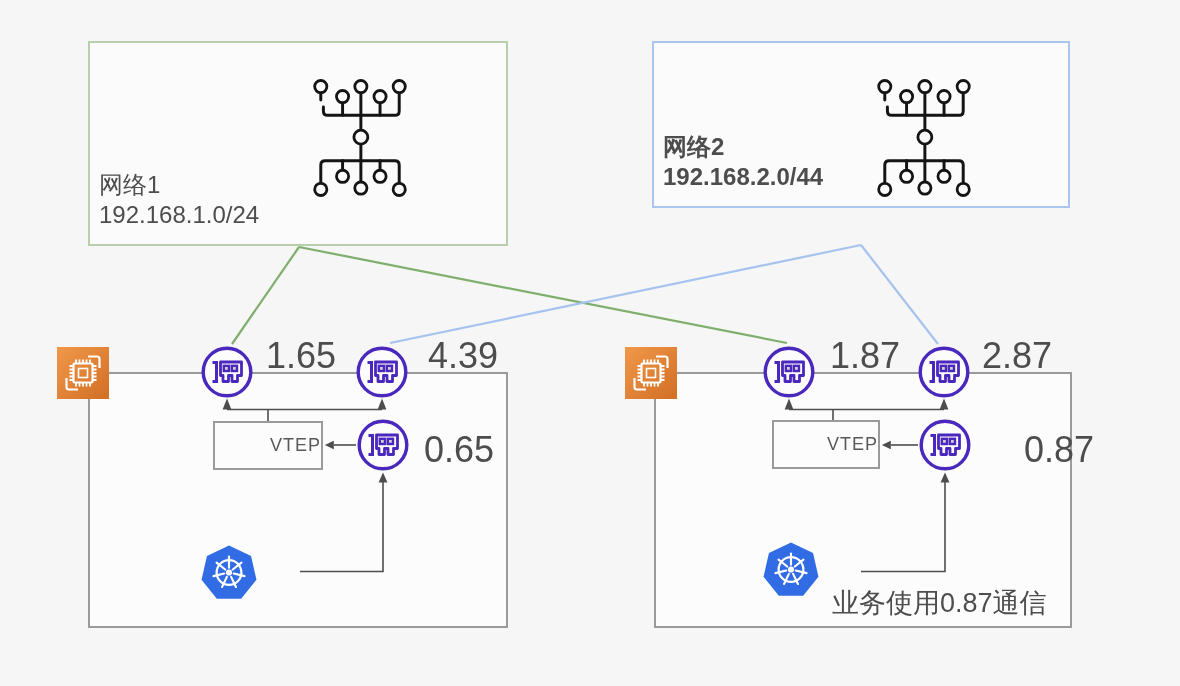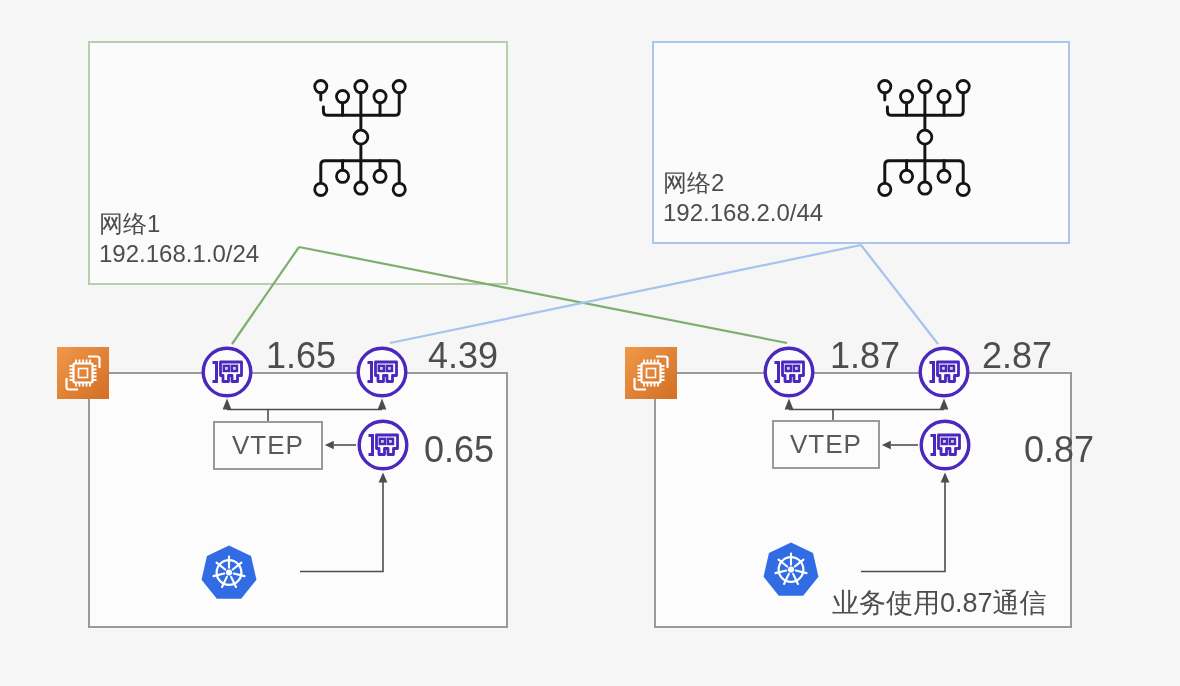--- a/index.html
+++ b/index.html
@@ -13,30 +13,30 @@
     --c-host-border:#9a9a9a;
     --c-nic-purple:#4a27bd;
     --c-text:#4d4d4d;
     --c-arrow:#4d4d4d;
   }
   html,body{margin:0;padding:0;}
   body{background:var(--c-background);font-family:"Liberation Sans","DejaVu Sans",sans-serif;}
   .stage{position:relative;width:1180px;height:686px;background:var(--c-background);overflow:hidden;}
   .box{position:absolute;box-sizing:border-box;background:var(--c-panel-fill);}
   .netbox{border:2px solid;}
-  #net1{left:88px;top:41px;width:420px;height:244px;border-color:var(--c-network1-border);}
-  #net2{left:652px;top:41px;width:418px;height:203px;border-color:var(--c-network2-border);}
+  #net1{left:88px;top:41px;width:420px;height:205px;border-color:var(--c-network1-border);}
+  #net2{left:652px;top:41px;width:418px;height:167px;border-color:var(--c-network2-border);font-weight:bold;}
   .net-label{position:absolute;left:9px;bottom:14px;font-size:24px;line-height:30px;color:var(--c-text);}
   .topo{position:absolute;left:221px;top:34px;}
   .hostbox{border:2px solid var(--c-host-border);background:var(--c-host-fill);}
   #host1{left:88px;top:372px;width:420px;height:256px;}
   #host2{left:654px;top:372px;width:418px;height:256px;}
   .vtep{position:absolute;box-sizing:border-box;border:2px solid var(--c-host-border);
-        background:var(--c-host-fill);display:flex;align-items:center;justify-content:center;
-        font-size:26px;color:#595959;letter-spacing:1px;}
+        background:var(--c-host-fill);display:flex;align-items:center;justify-content:flex-end;
+        font-size:18px;color:#595959;letter-spacing:1px;}
   #vtep1{left:213px;top:421px;width:110px;height:49px;}
   #vtep2{left:772px;top:420px;width:108px;height:49px;}
   .overlay{position:absolute;left:0;top:0;pointer-events:none;}
   .netline1{stroke:var(--c-network1-line);stroke-width:2.2;fill:none;}
   .netline2{stroke:var(--c-network2-line);stroke-width:2.2;fill:none;}
   .arrowline{stroke:var(--c-arrow);stroke-width:1.6;fill:none;}
   .arrowhead{fill:var(--c-arrow);stroke:none;}
   .icon{position:absolute;}
   .ip{position:absolute;font-size:36px;line-height:1;color:var(--c-text);}
   .note{position:absolute;font-size:27px;line-height:1;color:var(--c-text);white-space:nowrap;}

